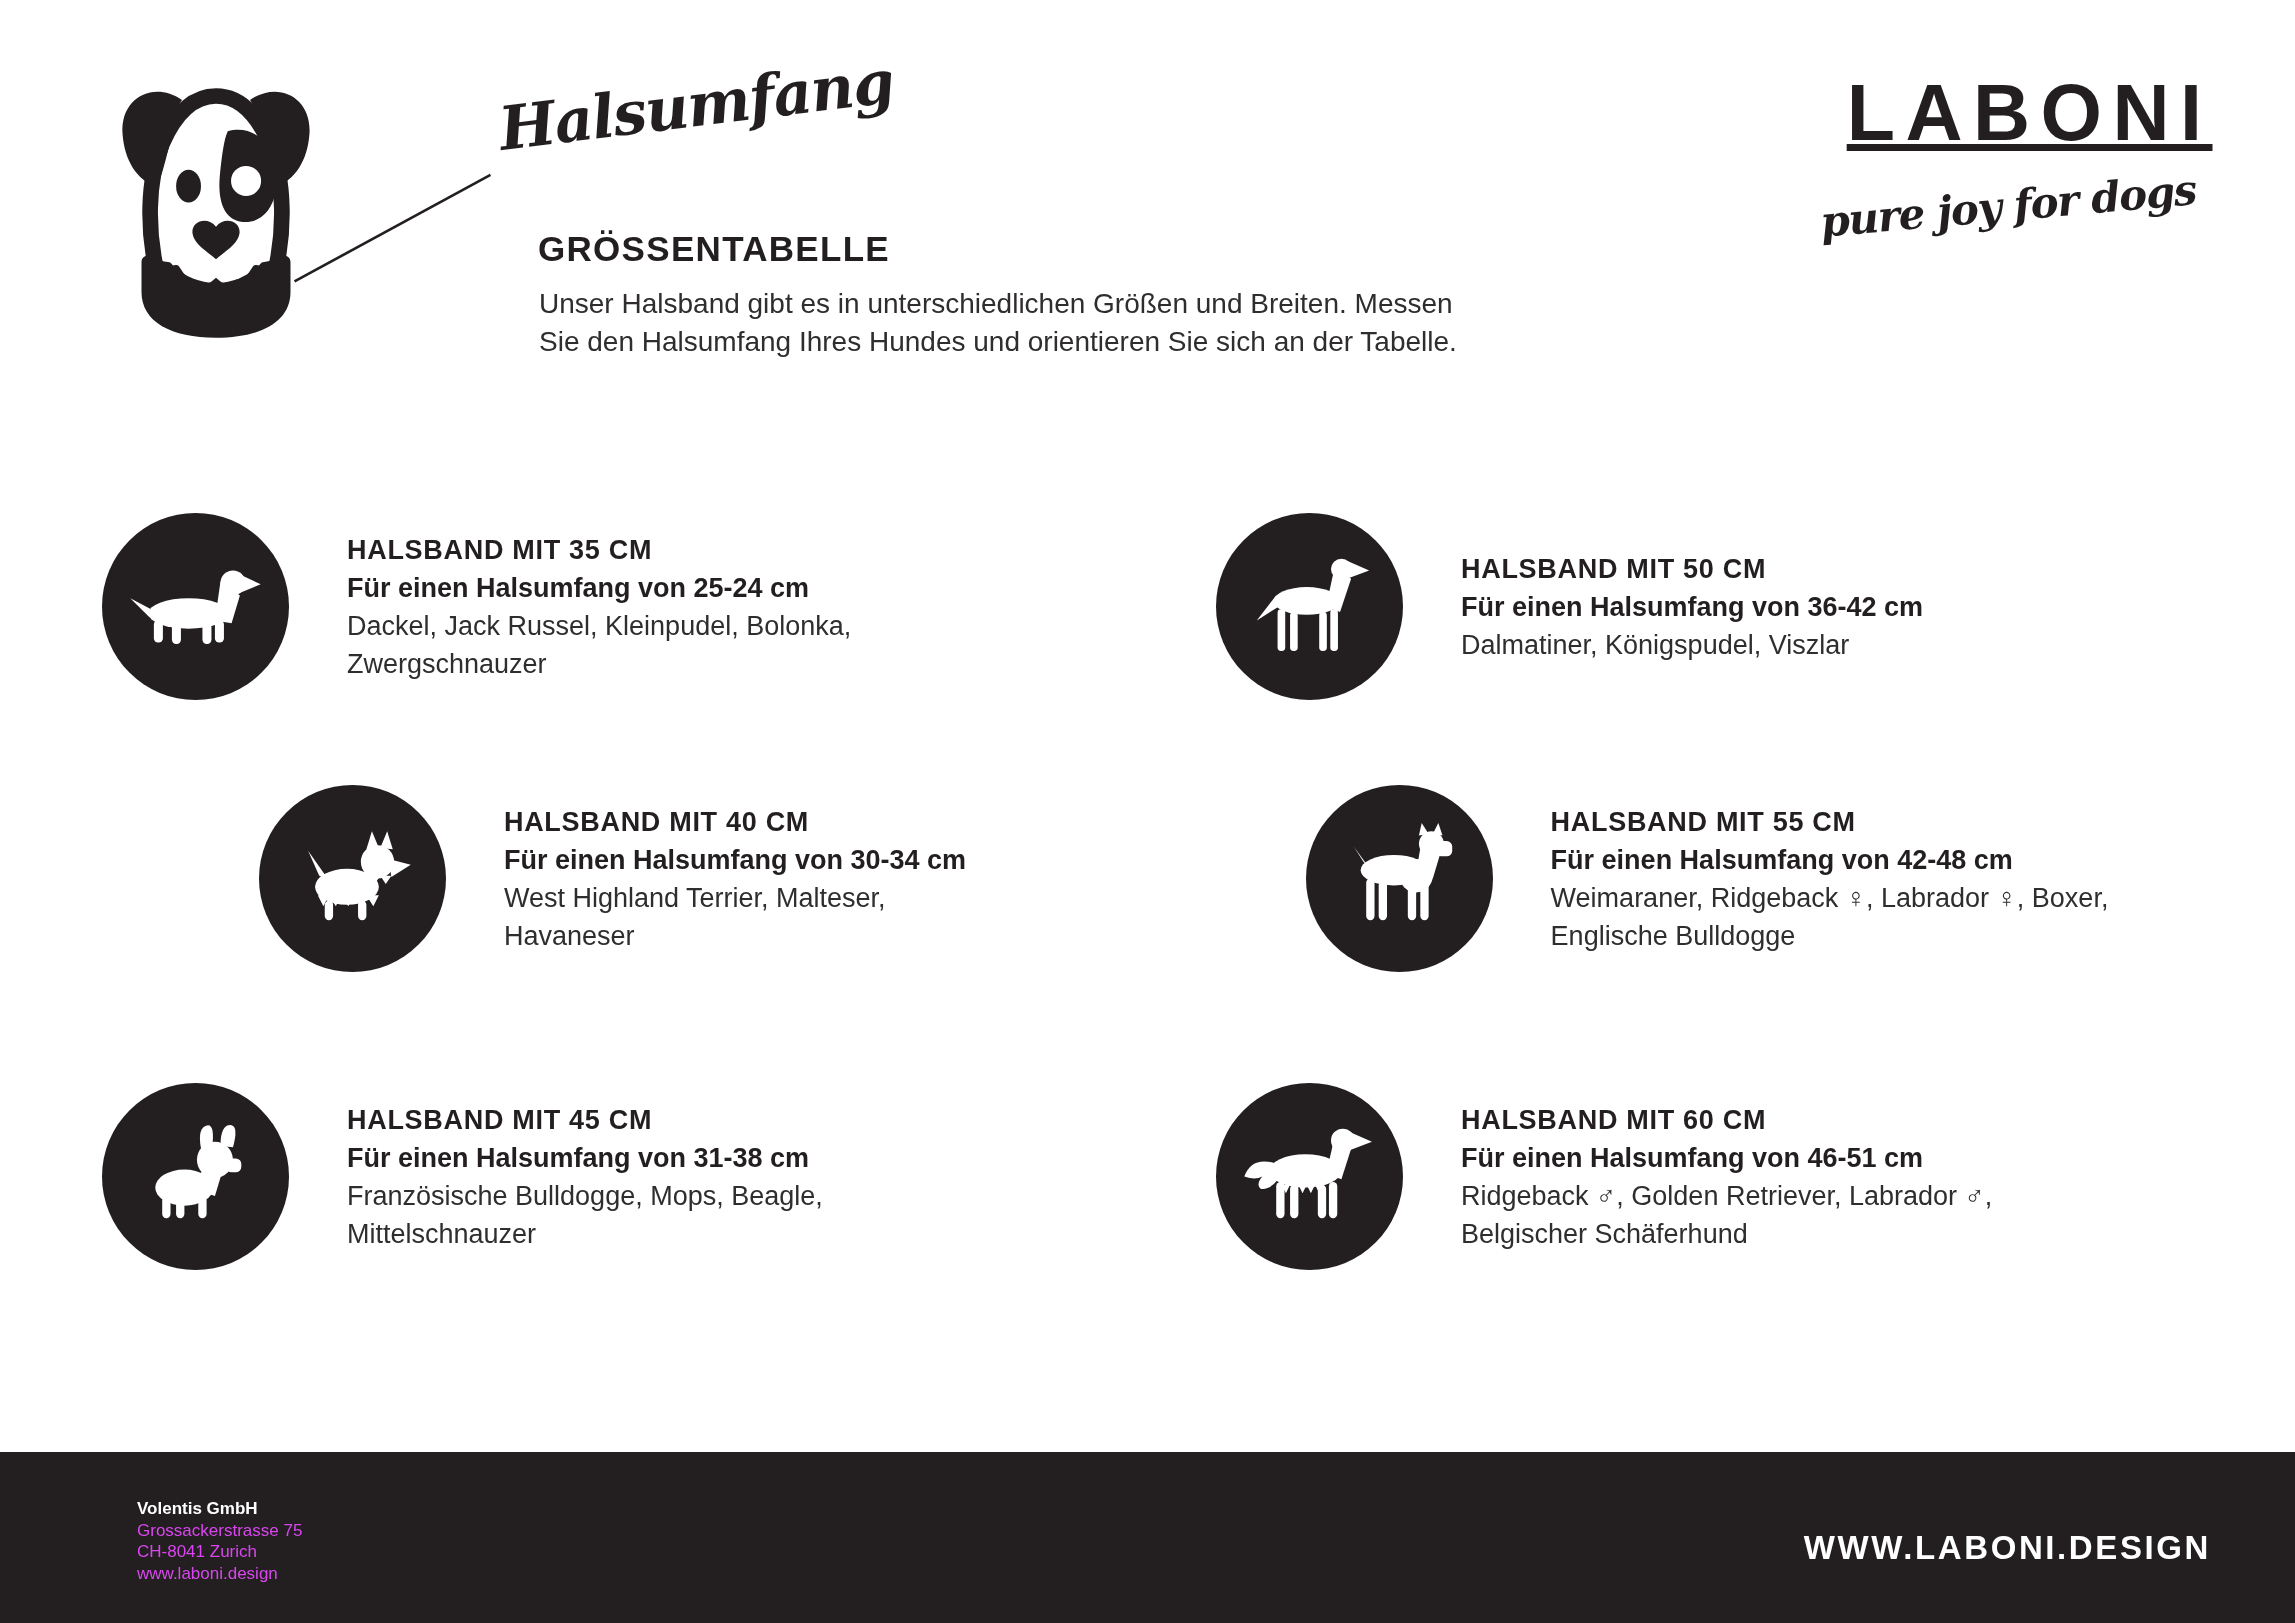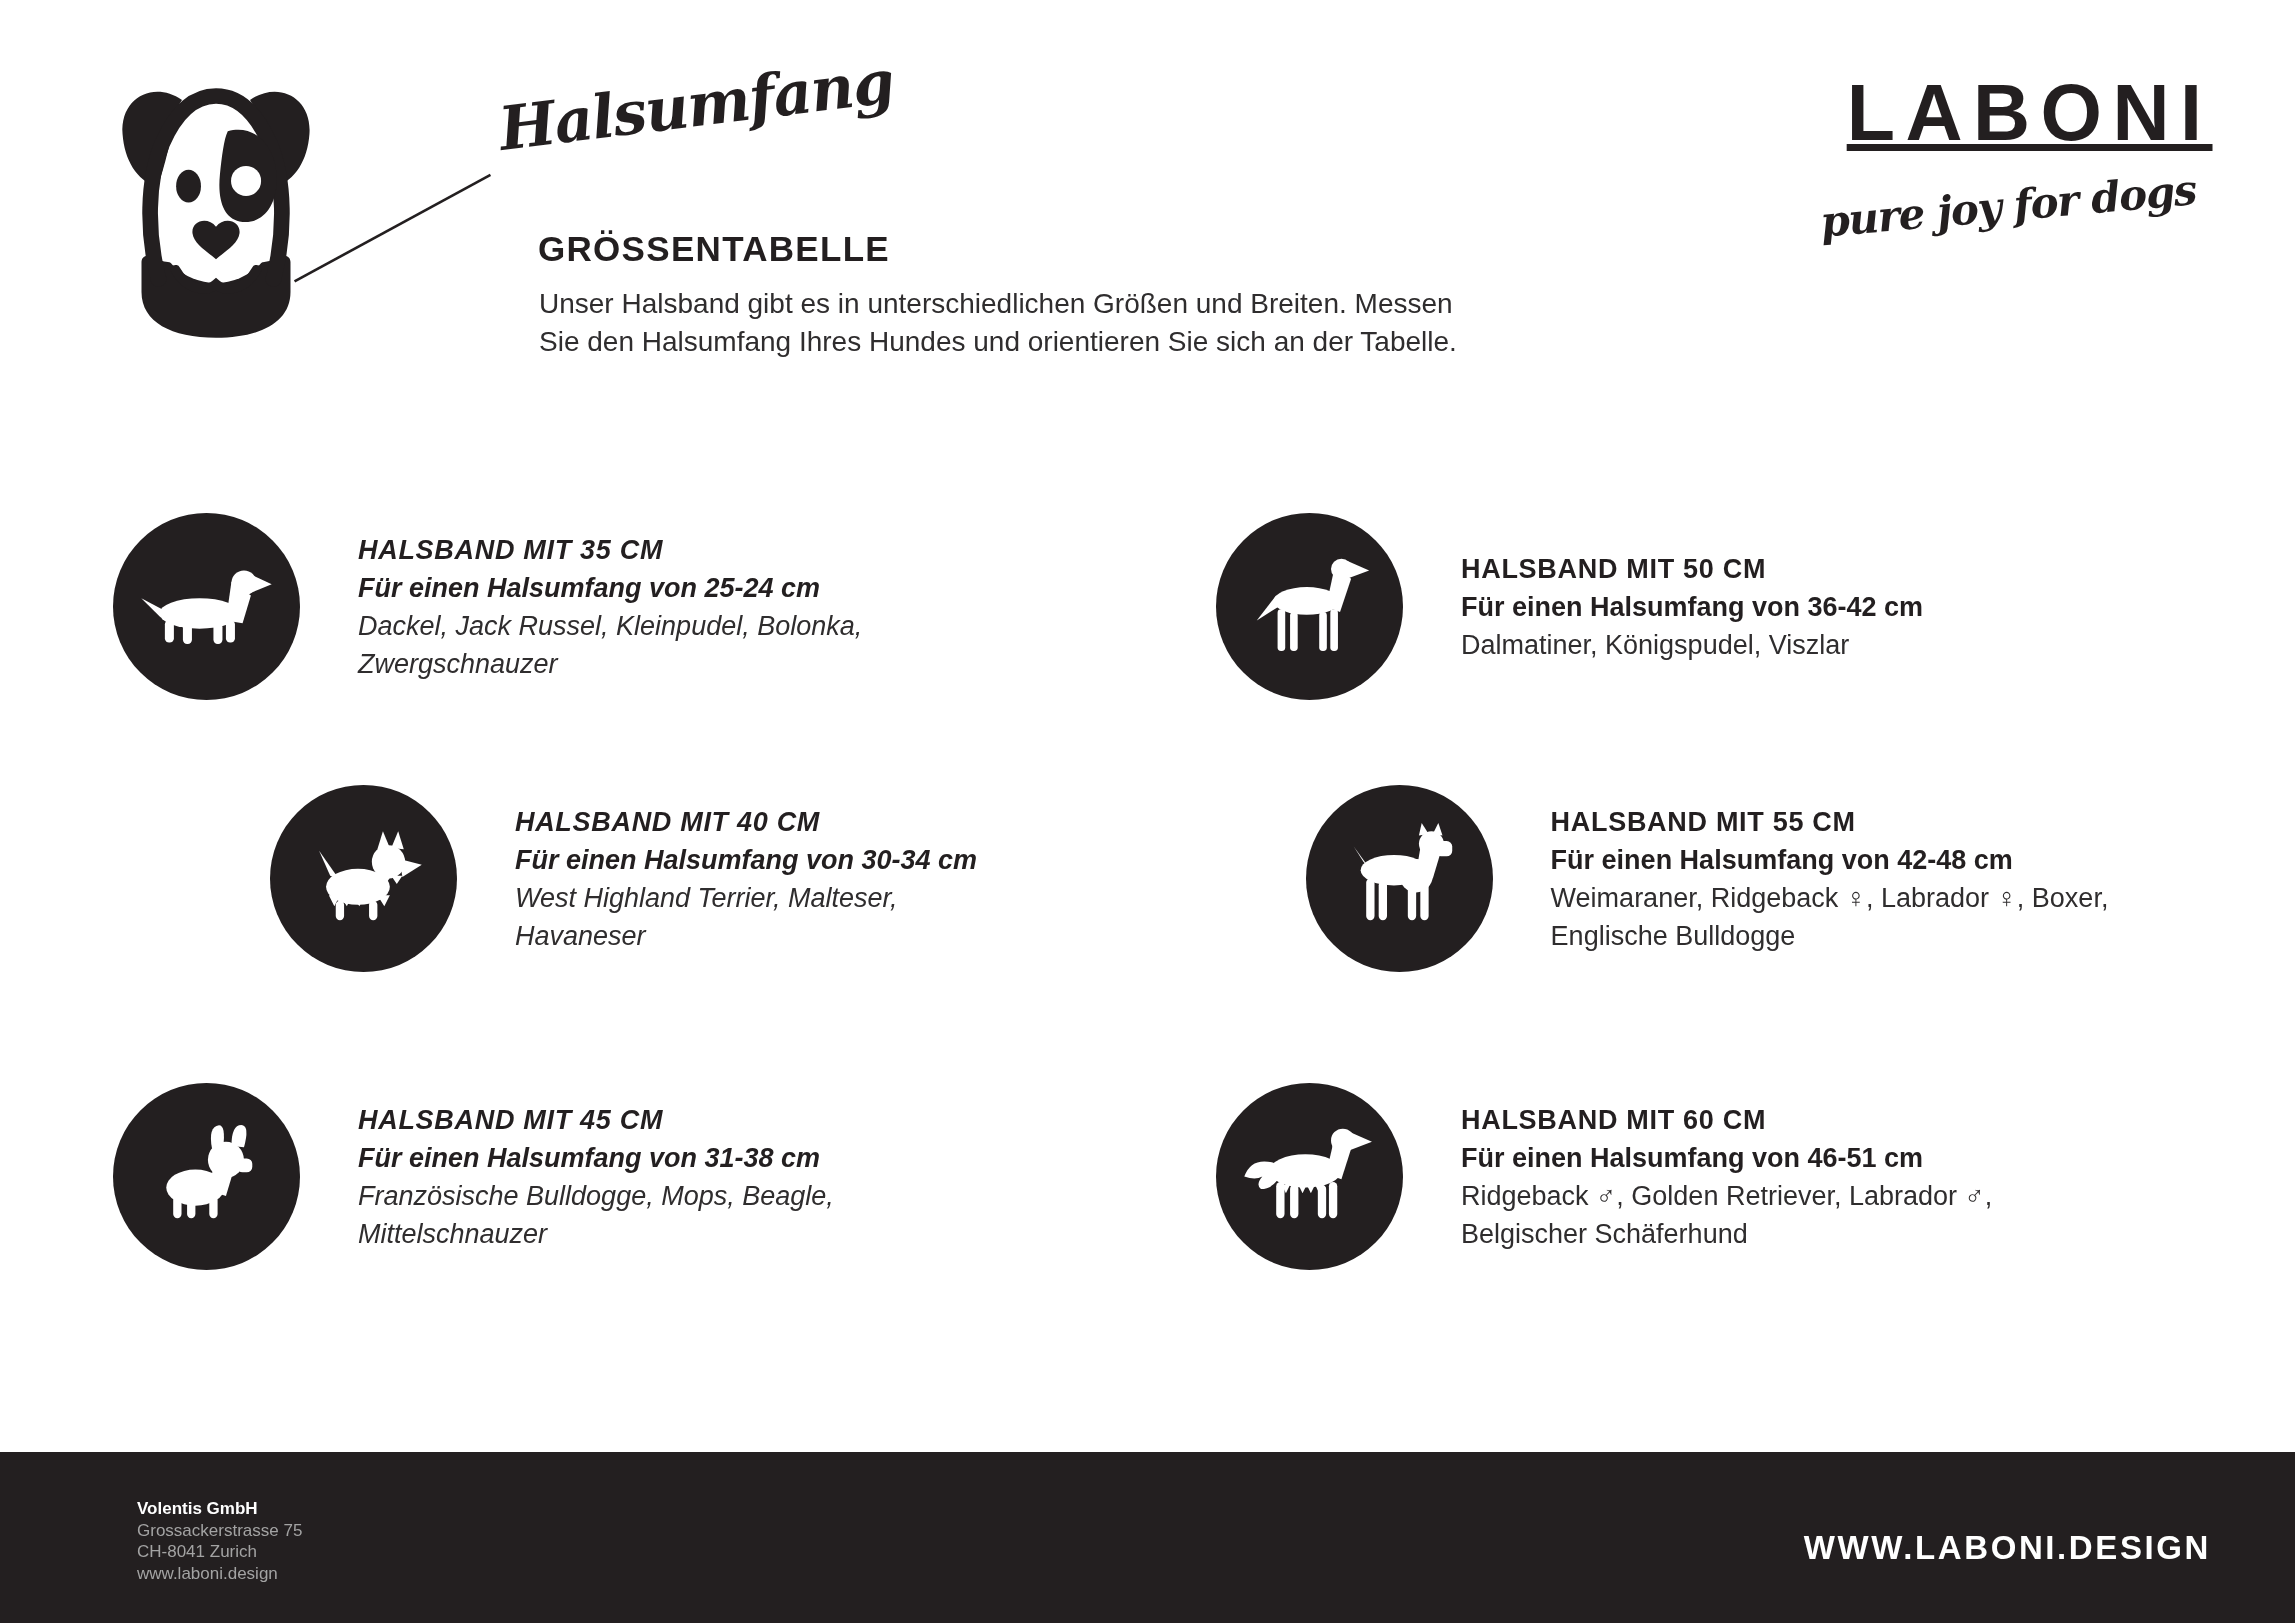--- a/index.html
+++ b/index.html
@@ -42,21 +42,21 @@
     font-size:42px;line-height:1;
     margin-top:17px;margin-right:3.9px;
     transform:rotate(-5deg);transform-origin:right bottom;
     display:inline-block;
   }
   
   .entry{
     position:absolute;height:187px;
     display:flex;align-items:center;gap:58px;
   }
-  .entry.col-left{left:113px;width:1021px;font-style:italic;}
+  .entry.col-left{left:102px;width:1021px;}
   .entry.col-right{left:1216px;width:982px;}
   .entry.row-1{top:513px;}
   .entry.row-2{top:785px;justify-content:center;}
   .entry.row-3{top:1083px;}
   .badge{
     flex:none;width:187px;height:187px;border-radius:50%;
     background:#231f20;
     display:flex;align-items:center;justify-content:center;
   }
   .badge svg{width:139px;height:111px;}
@@ -67,21 +67,21 @@
   
   .footer{
     position:absolute;left:0;top:1452px;width:2295px;height:171px;
     background:#231f20;color:#ffffff;padding-left:12px;
   }
   .footer-left{
     position:absolute;left:137px;top:46px;
     font-size:17px;line-height:21.6px;
   }
   .footer-company{font-weight:700;}
-  .footer-address{white-space:pre-line;font-weight:400;color:#a3a3a3;}
+  .footer-address{white-space:pre-line;font-weight:400;color:#d946ef;}
   .footer-site{
     position:absolute;right:96px;top:77px;
     font-size:33px;font-weight:700;letter-spacing:2.6px;
   }
   .ink{fill:#231f20;}
   .paper{fill:#ffffff;}
 </style>
 </head>
 <body>
 

